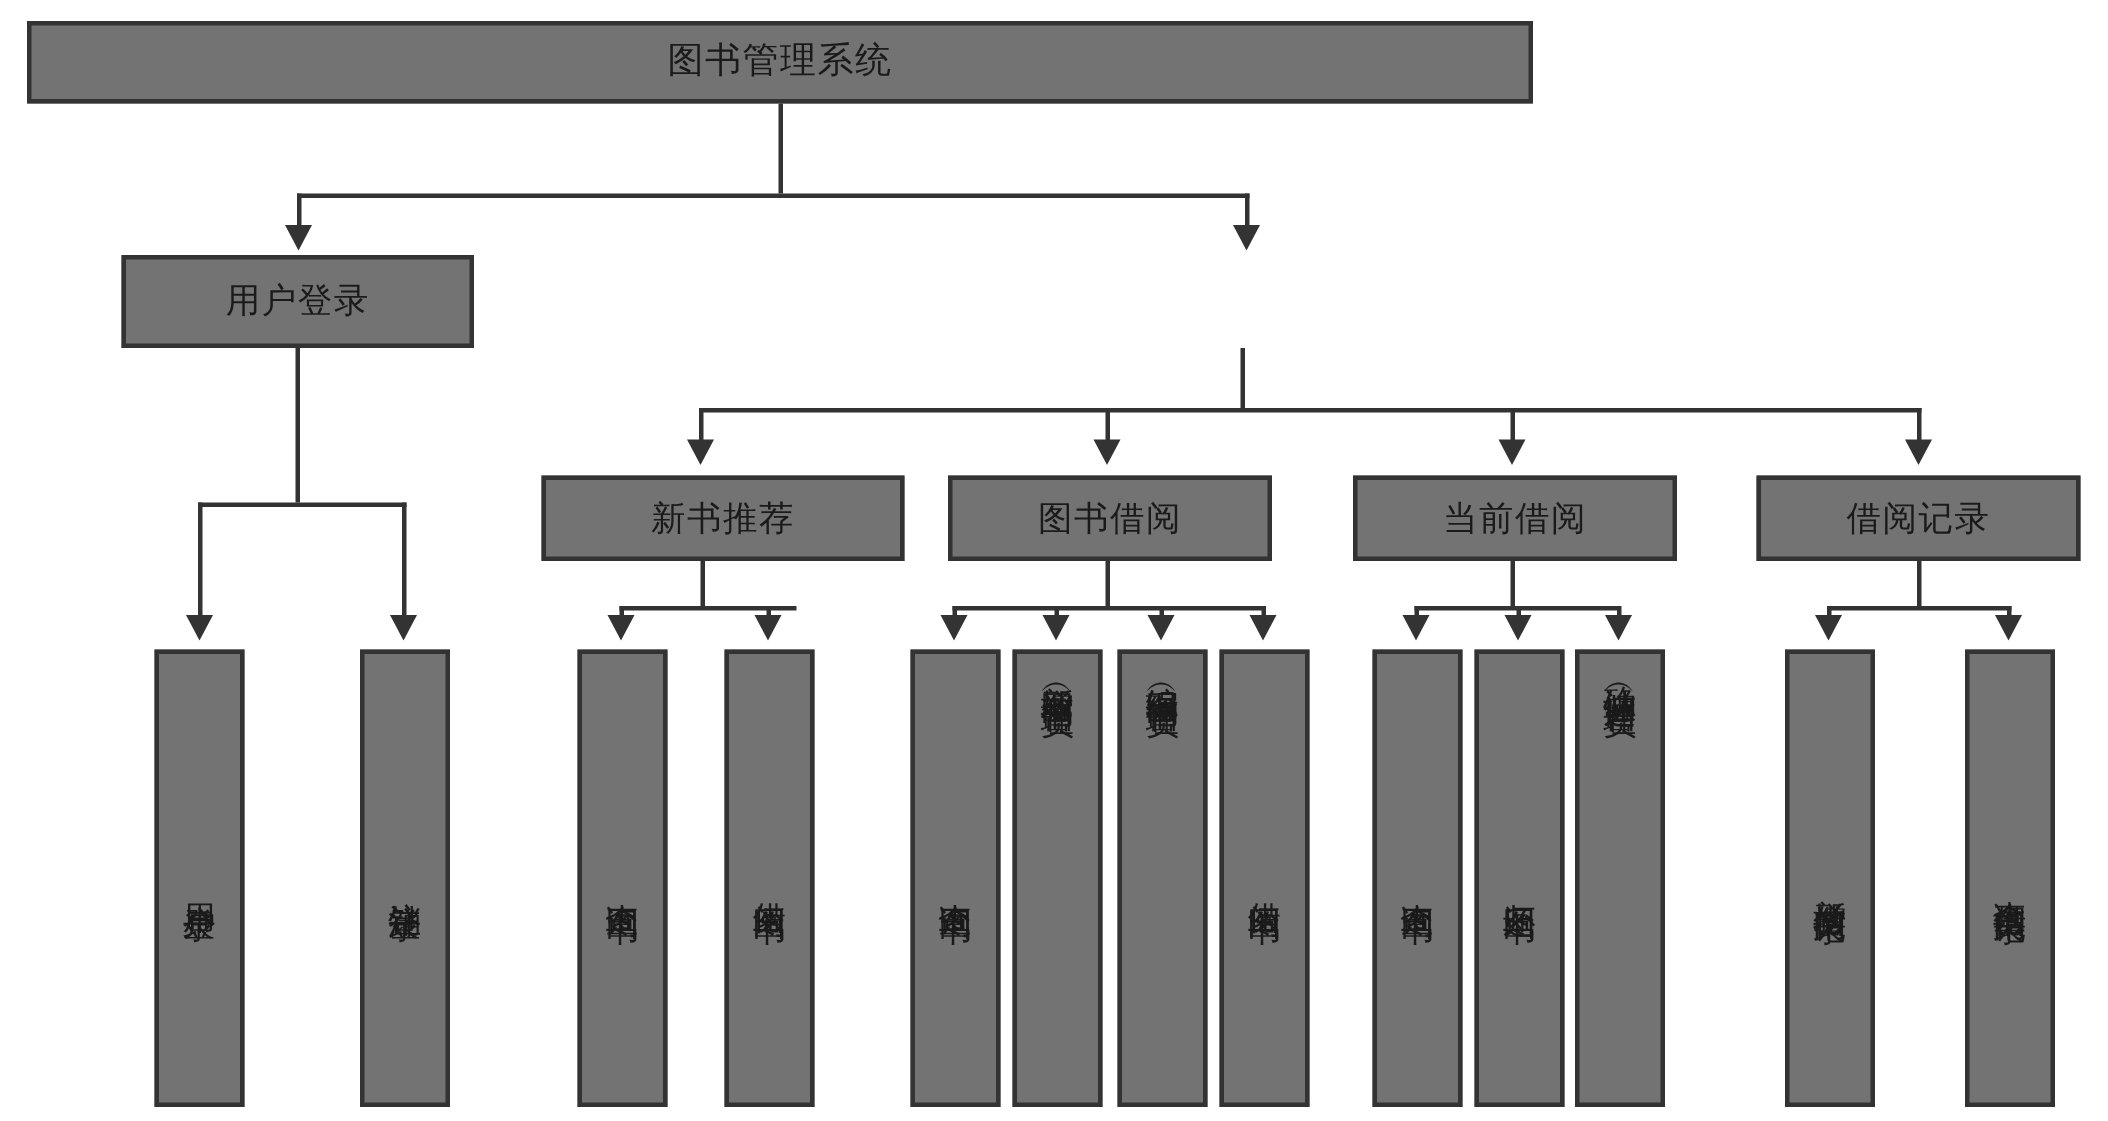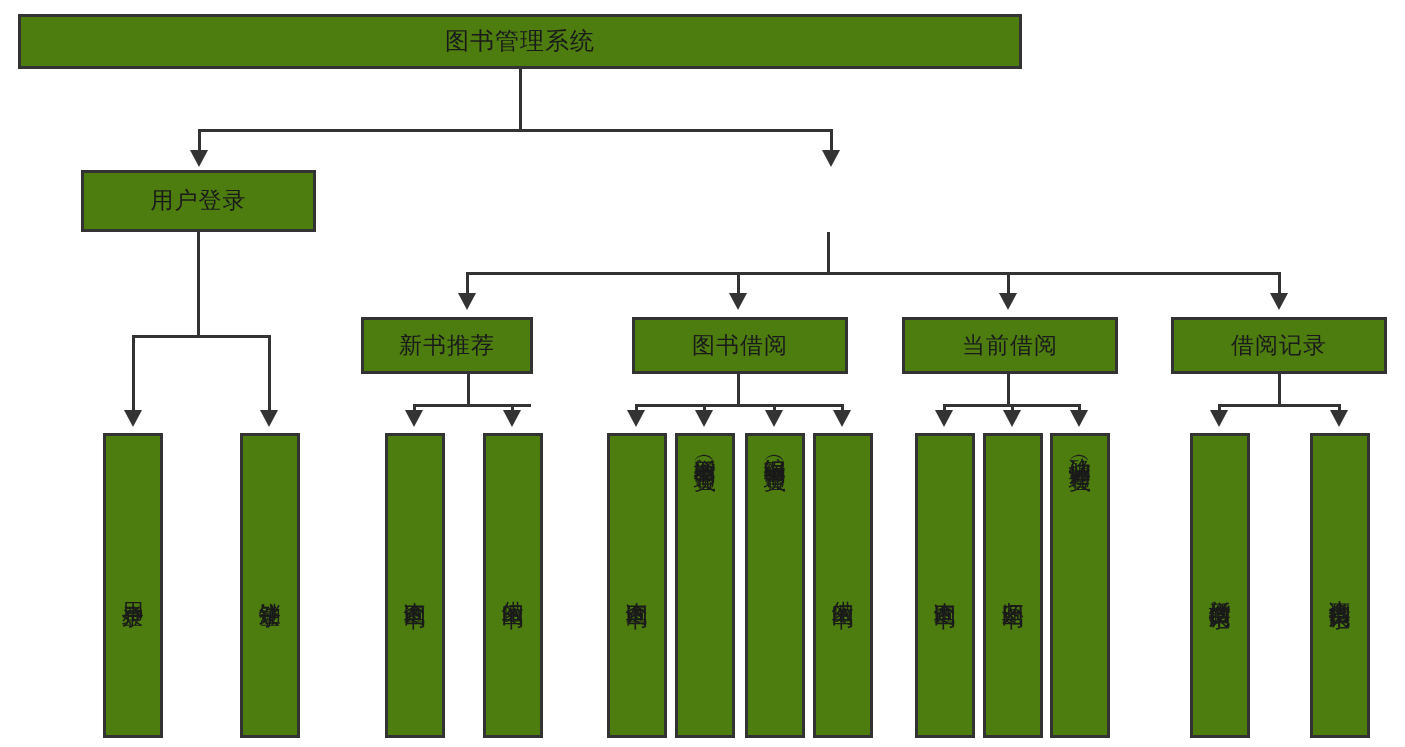--- a/index.html
+++ b/index.html
@@ -14,21 +14,21 @@
     position: relative;
     width: 1405px;
     height: 747px;
     background: #ffffff;
     overflow: hidden;
   }
   .node {
     position: absolute;
     box-sizing: border-box;
     border: 3px solid #333333;
-    background: #4d7c0f;
+    background: #737373;
     display: flex;
     align-items: center;
     justify-content: center;
     color: #1a1a1a;
   }
   .node.horizontal {
     font-size: 23px;
     letter-spacing: 1px;
     line-height: 1.2;
   }
@@ -110,21 +110,21 @@
 
   <div class="edge v" style="left:737px; top:272px; height:25px;"></div>
   <div class="arrow" style="left:729px; top:293px;"></div>
 
   <div class="edge v" style="left:1007px; top:272px; height:25px;"></div>
   <div class="arrow" style="left:999px; top:293px;"></div>
 
   <div class="edge v" style="left:1278px; top:272px; height:25px;"></div>
   <div class="arrow" style="left:1270px; top:293px;"></div>
 
-  <div class="node horizontal" style="left:361px; top:317px; width:172px; height:57px;">新书推荐</div>
+  <div class="node horizontal" style="left:361px; top:317px; width:242px; height:57px;">新书推荐</div>
 
   <div class="node horizontal" style="left:902px; top:317px; width:216px; height:57px;">当前借阅</div>
 
   <div class="node horizontal" style="left:632px; top:317px; width:216px; height:57px;">图书借阅</div>
 
   <div class="node horizontal" style="left:1171px; top:317px; width:216px; height:57px;">借阅记录</div>
 
   <div class="edge v" style="left:467px; top:374px; height:32px;"></div>
   <div class="edge h" style="left:413px; top:404px; width:118px;"></div>
   <div class="edge v" style="left:413px; top:404px; height:10px;"></div>

